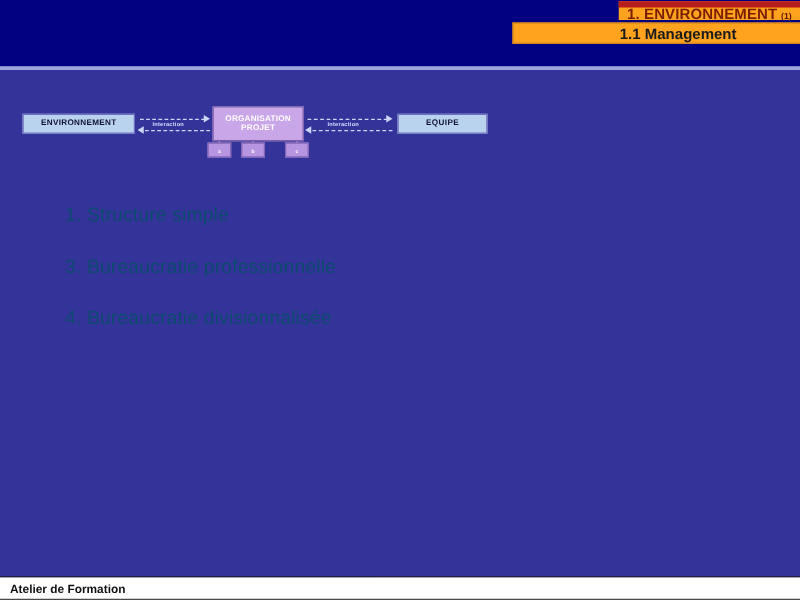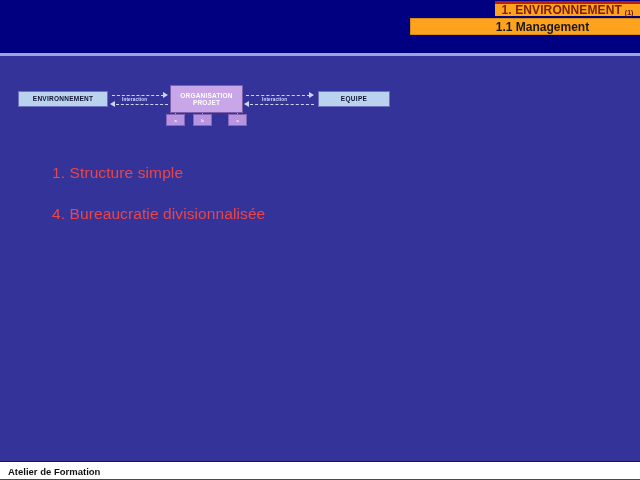--- a/index.html
+++ b/index.html
@@ -40,21 +40,21 @@
   #band-divider{
     position:absolute; left:0; top:53px; width:640px; height:3px;
     background:#9aa6dd; z-index:5;
   }
 
   
   #title-bar{
     position:absolute; top:1px; left:495px; width:145px; height:15px;
     background:#ffa31e; z-index:7;
     display:flex; align-items:center; justify-content:center;
-    border-top:3px solid #b91c1c;
+    border-top:5px solid #b91c1c;
   }
   #title-bar .t1{
     color:#7a1e00; font-size:12px; font-weight:bold; letter-spacing:.1px;
     white-space:nowrap;
   }
   #title-bar .t2{
     color:#5a1500; font-size:7px; font-weight:bold;
     margin-left:3px; position:relative; top:2px;
   }
   #subtitle-bar{
@@ -119,21 +119,21 @@
     color:#d8deff; font-size:4.5px; font-weight:bold;
     letter-spacing:.2px;
   }
 
   
   #bullet-list{
     position:absolute; left:52px; top:164px; width:420px; z-index:6;
   }
   #bullet-list li{
     list-style:none;
-    color:#ef4444;
+    color:#0c4a6e;
     font-size:15.5px;
     margin-bottom:23px;
     letter-spacing:.1px;
   }
 
   
   #footer-rule{
     position:absolute; left:0; top:461px; width:640px; height:1px;
     background:#1d1d1d; z-index:8;
   }
@@ -207,20 +207,21 @@
   <div class="sub-node sub-b">
     <span>b</span>
   </div>
   <div class="sub-node sub-c">
     <span>c</span>
   </div>
 </div>
 
 <ul id="bullet-list">
   <li>1. Structure simple</li>
+  <li>3. Bureaucratie professionnelle</li>
   <li>4. Bureaucratie divisionnalisée</li>
 </ul>
 
 <div id="footer-rule"></div>
 <div id="footer">
   <span>Atelier de Formation</span>
 </div>
 <div id="footer-rule2"></div>
 
 </body></html>

